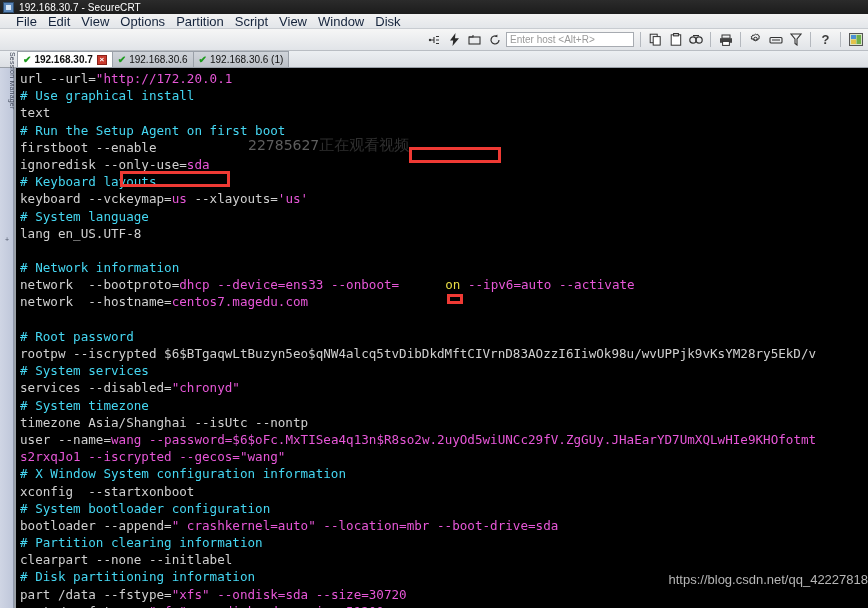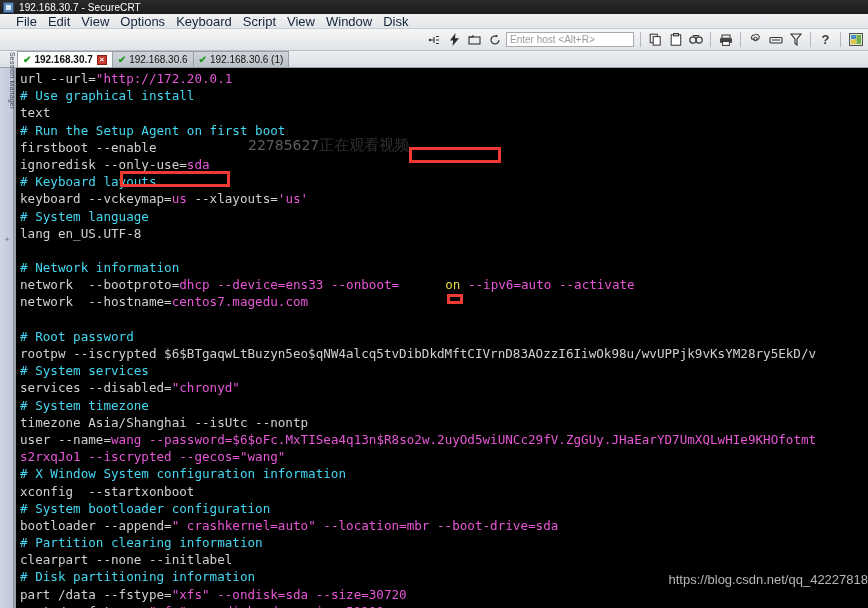--- a/index.html
+++ b/index.html
@@ -274,21 +274,21 @@
   <div class="titlebar">
     <div class="app-icon"></div>
     <div class="title-text">192.168.30.7 - SecureCRT</div>
   </div>
 
   <div class="menubar">
     <div class="menu-item">File</div>
     <div class="menu-item">Edit</div>
     <div class="menu-item">View</div>
     <div class="menu-item">Options</div>
-    <div class="menu-item">Keyboard</div>
+    <div class="menu-item">Partition</div>
     <div class="menu-item">Script</div>
     <div class="menu-item">View</div>
     <div class="menu-item">Window</div>
     <div class="menu-item">Disk</div>
   </div>
 
   <div class="toolbar">
     <div class="tb-ico">
       <svg width="13" height="12" viewBox="0 0 13 12">
           <path d="M2 6h4M6 3v6M8 2.5h3M8 6h3M8 9.5h3" stroke="#333" fill="none" stroke-width="1.1"></path>

